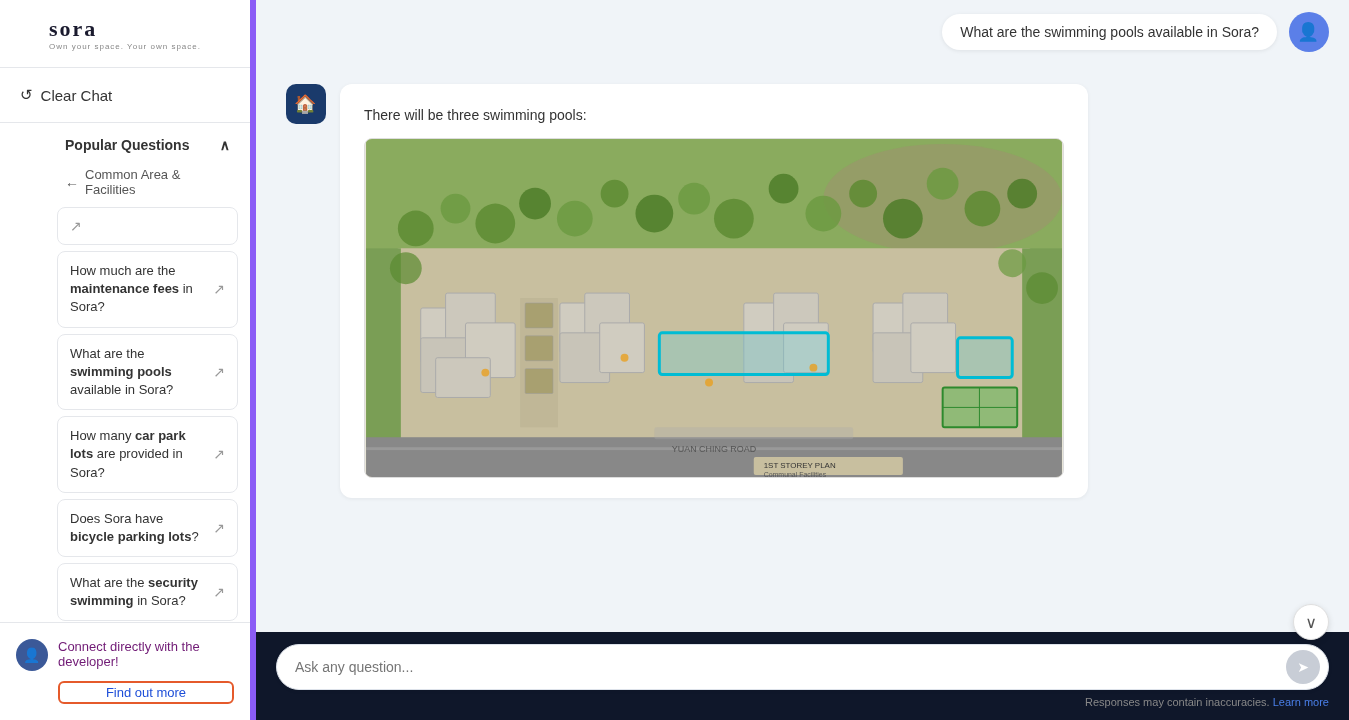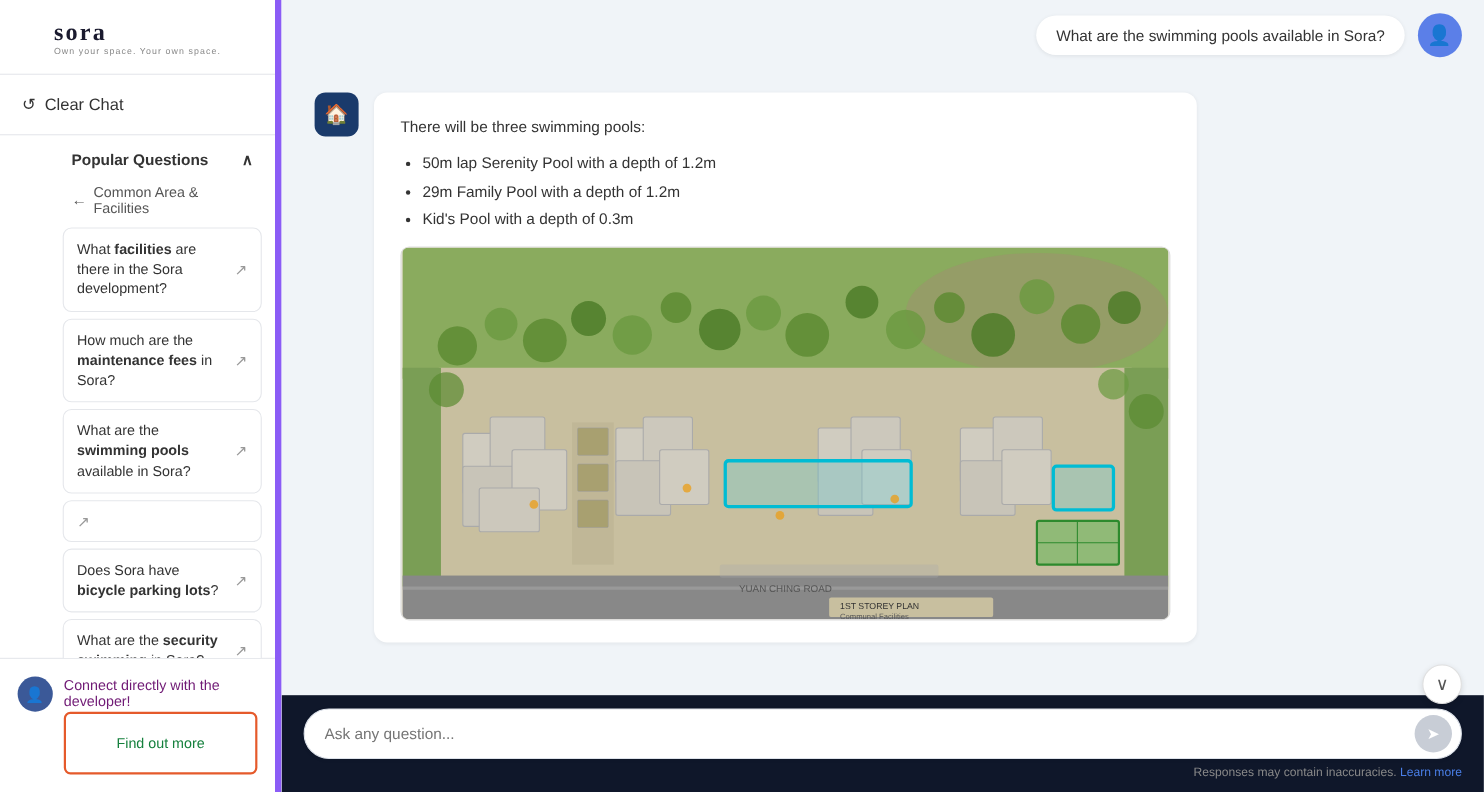--- a/index.html
+++ b/index.html
@@ -101,25 +101,25 @@
       background: #3b5998;
       border-radius: 50%;
       display: flex; align-items: center; justify-content: center;
       color: #fff;
       font-size: 14px;
       flex-shrink: 0;
     }
     .connect-text { font-size: 13px; color: #701a75; font-weight: 500; }
     .find-out-btn {
       display: block;
-      margin-top: 2px;
-      padding: 19px 20px;
+      margin-top: 12px;
+      padding: 2px 20px;
       border: 2px solid #e55a2b;
       border-radius: 6px;
-      color: #15803d;
+      color: #1d4ed8;
       background: none;
       font-size: 13px;
       cursor: pointer;
       font-weight: 500;
       width: 100%;
     }
 
     
     .main-content {
       flex: 1;
@@ -283,32 +283,32 @@
       <span>Popular Questions</span>
       <span>∧</span>
     </div>
     <div class="breadcrumb-row">
       <span class="breadcrumb-arrow">←</span>
       <span>Common Area &amp; Facilities</span>
     </div>
     <div class="question-list">
 
     <div class="question-item">
-          <span class="question-text">What <b>facilities</b> are there in the Sora development?</span>
           <span class="arrow-icon">↗</span>
         </div>
         <div class="question-item">
           <span class="question-text">How much are the <b>maintenance fees</b> in Sora?</span>
           <span class="arrow-icon">↗</span>
         </div>
         <div class="question-item">
           <span class="question-text">What are the <b>swimming pools</b> available in Sora?</span>
           <span class="arrow-icon">↗</span>
         </div>
         <div class="question-item">
+          <span class="question-text">How many <b>car park lots</b> are provided in Sora?</span>
           <span class="arrow-icon">↗</span>
         </div>
         <div class="question-item">
           <span class="question-text">Does Sora have <b>bicycle parking lots</b>?</span>
           <span class="arrow-icon">↗</span>
         </div>
         <div class="question-item">
           <span class="question-text">What are the <b>security swimming</b> in Sora?</span>
           <span class="arrow-icon">↗</span>
         </div>
@@ -341,25 +341,20 @@
     </div>
   </div>
 
   <div class="chat-area">
     <div class="message-row">
       <div class="bot-avatar">
         <span>🏠</span>
       </div>
       <div class="message-content">
         <p>There will be three swimming pools:</p>
-        <ul>
-          <li>50m lap Serenity Pool with a depth of 1.2m</li>
-          <li>29m Family Pool with a depth of 1.2m</li>
-          <li>Kid's Pool with a depth of 0.3m</li>
-        </ul>
         <div class="site-plan-container">
           <svg class="site-plan-svg" viewBox="0 0 700 340" xmlns="http://www.w3.org/2000/svg">
 
             <rect width="700" height="340" fill="#d4cdb8"></rect>
 
             <rect x="0" y="0" width="700" height="120" fill="#8aab5e" rx="0"></rect>
 
             <ellipse cx="580" cy="60" rx="120" ry="55" fill="#a09070" opacity="0.5"></ellipse>
 
             <rect x="30" y="110" width="640" height="200" fill="#c8bf9f" rx="4"></rect>

